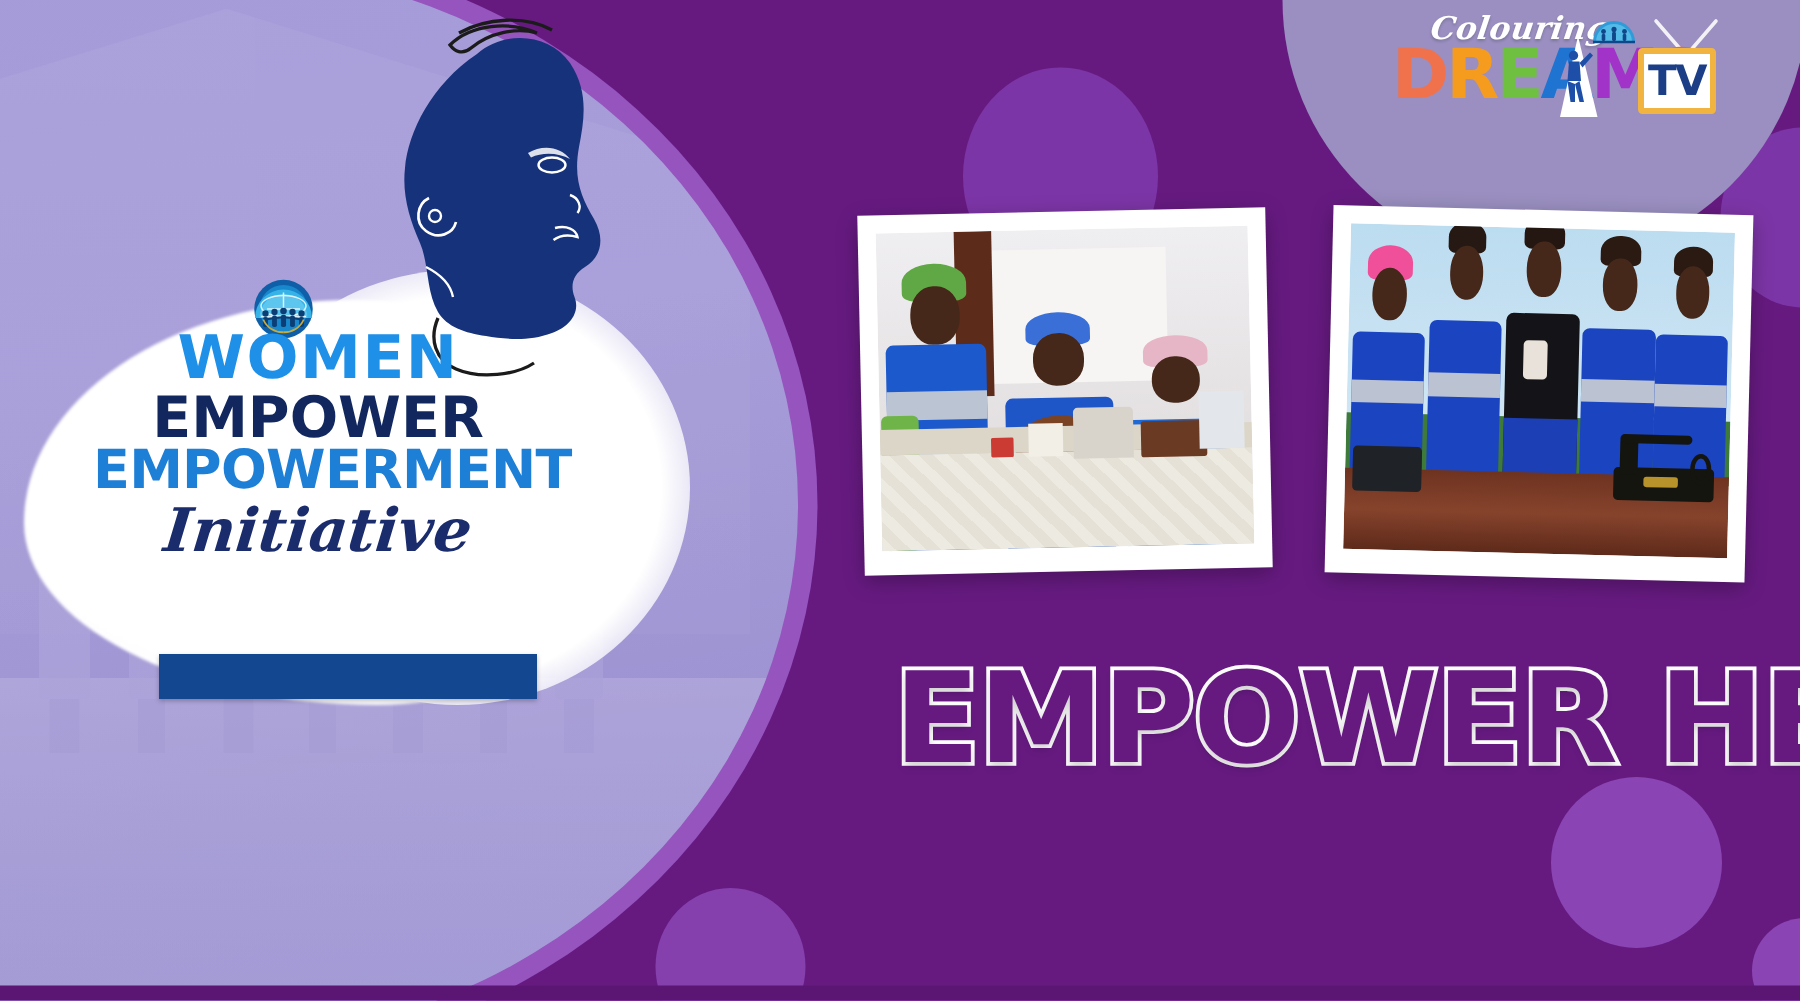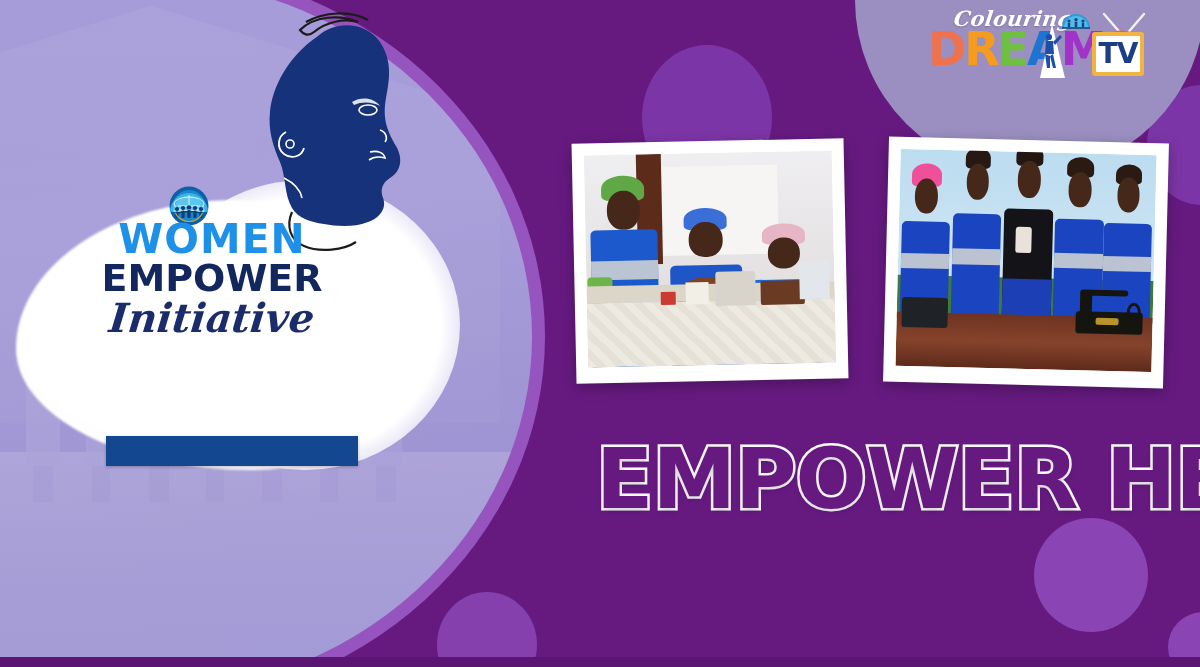--- a/index.html
+++ b/index.html
@@ -264,20 +264,21 @@
           <path d="M19 27 L25 26 L31 25.4 L37 26 L43 27" stroke="#0B3E74" stroke-width="1.4" fill="none"></path>
         </g>
         <path d="M31 35.5 A14 14 0 0 0 44.5 27" fill="none" stroke="#C8A93B" stroke-width="1.2"></path>
         <path d="M31 35.5 A14 14 0 0 1 17.5 27" fill="none" stroke="#C8A93B" stroke-width="1.2"></path>
       </svg>
     </div>
 
     <div class="weei-text">
       <div class="w-women">WOMEN</div>
       <div class="w-economic">EMPOWER</div>
+      <div class="w-empower">EMPOWERMENT</div>
       <div class="w-initiative">Initiative</div>
     </div>
 
     <div class="w-bar"></div>
   </div>
 
   <div class="photo photo-1">
     <div class="inner">
       <div class="ph1-bg"></div>
       <div class="ph1-screen"></div>

